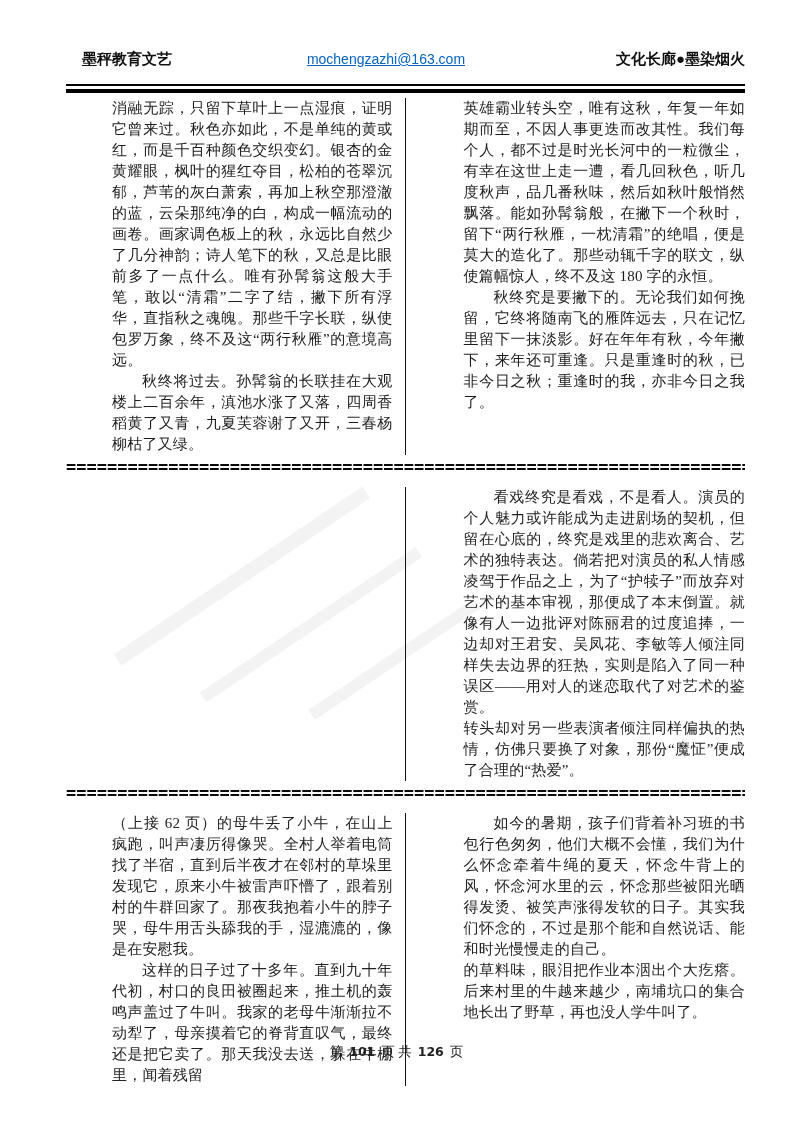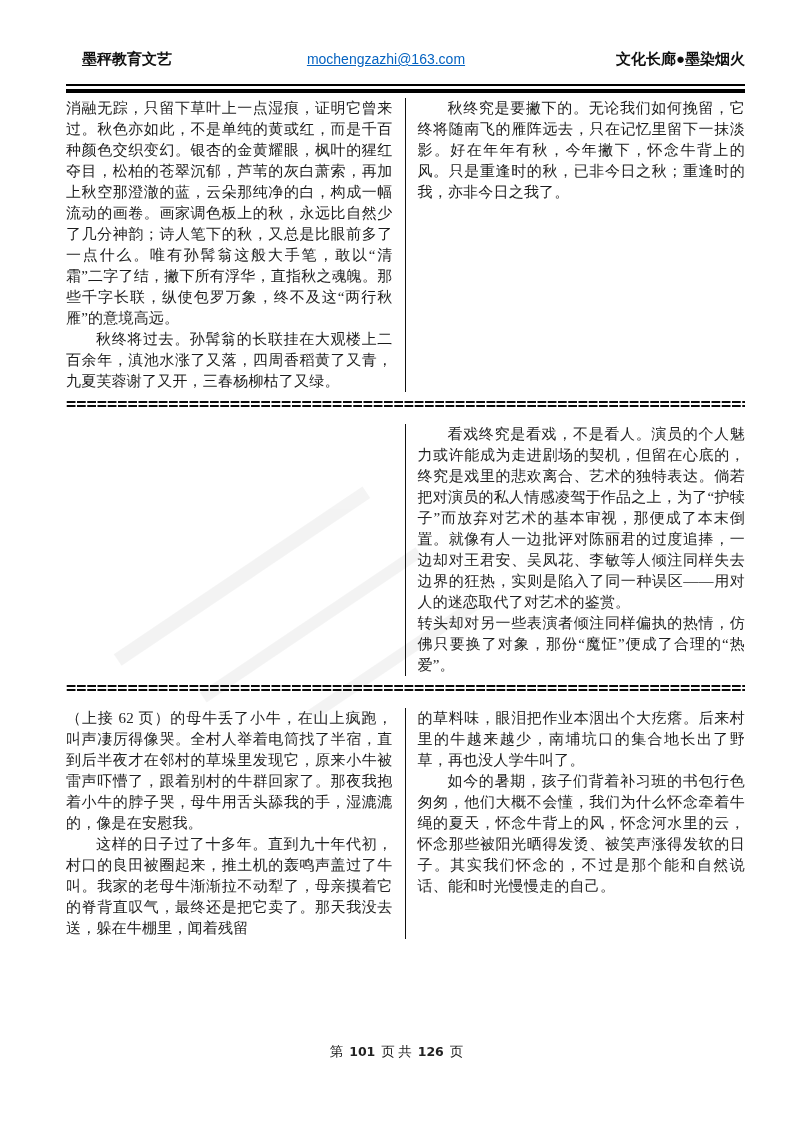--- a/index.html
+++ b/index.html
@@ -30,21 +30,21 @@
   
   .rule { margin-top:12px; }
   .rule-thin  { height:2px; background:#000; }
   .rule-gap   { height:3px; }
   .rule-thick { height:4px; background:#000; }
 
   
   .section { display:flex; margin-top:5px; }
   .sec2 { margin-top:13px; }
   .sec3 { margin-top:8px;justify-content:space-between; }
-  .col { width:50%; box-sizing:border-box; }
+  .col { width:50%; box-sizing:border-box;margin-left:46px; }
   .col-l { padding-right:12px; border-right:1px solid #111; }
   .col-r { padding-left:12px; }
   .para {
     margin:0;
     font-size:15px; line-height:21px;
     text-align:justify;
     letter-spacing:0.2px;
     color:#1c1c1c;
   }
   .indent { text-indent:2em; }
@@ -106,21 +106,22 @@
       <div class="rule-gap"></div>
       <div class="rule-thick"></div>
     </div>
 
     <div class="section sec1">
       <div class="col col-l">
         <p class="para">消融无踪，只留下草叶上一点湿痕，证明它曾来过。秋色亦如此，不是单纯的黄或红，而是千百种颜色交织变幻。银杏的金黄耀眼，枫叶的猩红夺目，松柏的苍翠沉郁，芦苇的灰白萧索，再加上秋空那澄澈的蓝，云朵那纯净的白，构成一幅流动的画卷。画家调色板上的秋，永远比自然少了几分神韵；诗人笔下的秋，又总是比眼前多了一点什么。唯有孙髯翁这般大手笔，敢以“清霜”二字了结，撇下所有浮华，直指秋之魂魄。那些千字长联，纵使包罗万象，终不及这“两行秋雁”的意境高远。</p>
         <p class="para indent">秋终将过去。孙髯翁的长联挂在大观楼上二百余年，滇池水涨了又落，四周香稻黄了又青，九夏芙蓉谢了又开，三春杨柳枯了又绿。</p>
       </div>
       <div class="col col-r">
-        <p class="para indent">秋终究是要撇下的。无论我们如何挽留，它终将随南飞的雁阵远去，只在记忆里留下一抹淡影。好在年年有秋，今年撇下，怀念牛背上的风。只是重逢时的秋，已非今日之秋；重逢时的我，亦非今日之我了。</p>
+        <p class="para">英雄霸业转头空，唯有这秋，年复一年如期而至，不因人事更迭而改其性。我们每个人，都不过是时光长河中的一粒微尘，有幸在这世上走一遭，看几回秋色，听几度秋声，品几番秋味，然后如秋叶般悄然飘落。能如孙髯翁般，在撇下一个秋时，留下“两行秋雁，一枕清霜”的绝唱，便是莫大的造化了。那些动辄千字的联文，纵使篇幅惊人，终不及这 180 字的永恒。</p>
+        <p class="para indent">秋终究是要撇下的。无论我们如何挽留，它终将随南飞的雁阵远去，只在记忆里留下一抹淡影。好在年年有秋，今年撇下，来年还可重逢。只是重逢时的秋，已非今日之秋；重逢时的我，亦非今日之我了。</p>
       </div>
     </div>
 
     <div class="divider">================================================================================</div>
 
     <div class="section sec2">
       <div class="col col-l">
       </div>
       <div class="col col-r">
         <p class="para indent">看戏终究是看戏，不是看人。演员的个人魅力或许能成为走进剧场的契机，但留在心底的，终究是戏里的悲欢离合、艺术的独特表达。倘若把对演员的私人情感凌驾于作品之上，为了“护犊子”而放弃对艺术的基本审视，那便成了本末倒置。就像有人一边批评对陈丽君的过度追捧，一边却对王君安、吴凤花、李敏等人倾注同样失去边界的狂热，实则是陷入了同一种误区——用对人的迷恋取代了对艺术的鉴赏。</p>
@@ -129,22 +130,22 @@
     </div>
 
     <div class="divider">================================================================================</div>
 
     <div class="section sec3">
       <div class="col col-l">
         <p class="para">（上接 62 页）的母牛丢了小牛，在山上疯跑，叫声凄厉得像哭。全村人举着电筒找了半宿，直到后半夜才在邻村的草垛里发现它，原来小牛被雷声吓懵了，跟着别村的牛群回家了。那夜我抱着小牛的脖子哭，母牛用舌头舔我的手，湿漉漉的，像是在安慰我。</p>
         <p class="para indent">这样的日子过了十多年。直到九十年代初，村口的良田被圈起来，推土机的轰鸣声盖过了牛叫。我家的老母牛渐渐拉不动犁了，母亲摸着它的脊背直叹气，最终还是把它卖了。那天我没去送，躲在牛棚里，闻着残留</p>
       </div>
       <div class="col col-r">
+        <p class="para indent">如今的暑期，孩子们背着补习班的书包行色匆匆，他们大概不会懂，我们为什么怀念牵着牛绳的夏天，怀念牛背上的风，怀念河水里的云，怀念那些被阳光晒得发烫、被笑声涨得发软的日子。其实我们怀念的，不过是那个能和自然说话、能和时光慢慢走的自己。</p>
         <p class="para">的草料味，眼泪把作业本洇出个大疙瘩。后来村里的牛越来越少，南埔坑口的集合地长出了野草，再也没人学牛叫了。</p>
-        <p class="para indent">如今的暑期，孩子们背着补习班的书包行色匆匆，他们大概不会懂，我们为什么怀念牵着牛绳的夏天，怀念牛背上的风，怀念河水里的云，怀念那些被阳光晒得发烫、被笑声涨得发软的日子。其实我们怀念的，不过是那个能和自然说话、能和时光慢慢走的自己。</p>
       </div>
     </div>
 
   </div>
 
   <div class="footer">
     <span>第</span><span class="num">101</span><span>页 共</span><span class="num">126</span><span>页</span>
   </div>
 
 </div>

